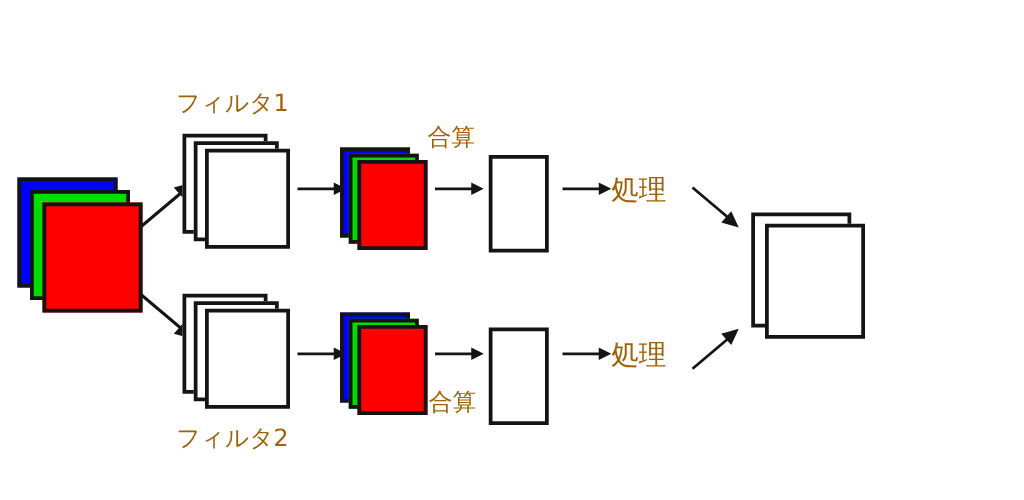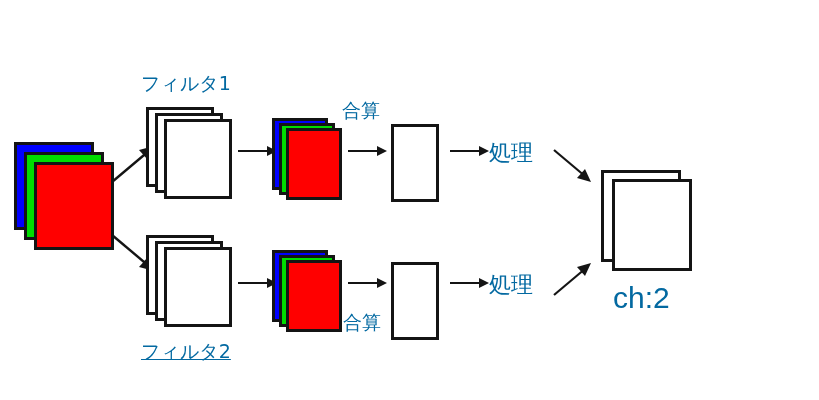--- a/index.html
+++ b/index.html
@@ -27,21 +27,21 @@
     border: 3px solid #141414;
     background: #ffffff;
   }
   .sheet.red   { background: #ff0000; }
   .sheet.green { background: #00dd00; }
   .sheet.blue  { background: #0000ff; }
 
   
   .label {
     position: absolute;
-    color: #0369a1;
+    color: #a16207;
     white-space: nowrap;
     line-height: 1;
   }
   .label.jp {
     font-family: "DejaVu Sans", "Liberation Sans", sans-serif;
     font-size: 19px;
   }
   .label.ch {
     font-family: "Liberation Sans", "DejaVu Sans", sans-serif;
     font-size: 30px;
@@ -123,21 +123,21 @@
       <polygon points="39,34 25,30 33,21" fill="#141414"></polygon>
     </svg>
   </div>
 
   <div class="node" style="left:146px; top:235px; width:100px; height:100px;">
     <div class="sheet" style="left:0px;  top:0px;  width:68px; height:80px;"></div>
     <div class="sheet" style="left:9px;  top:6px;  width:68px; height:80px;"></div>
     <div class="sheet" style="left:18px; top:12px; width:68px; height:80px;"></div>
   </div>
 
-  <div class="label jp" style="left:141px; top:342px;text-decoration:underline;">フィルタ2</div>
+  <div class="label jp" style="left:141px; top:342px;">フィルタ2</div>
 
   <div class="arrow" style="left:238px; top:272px; width:40px; height:22px;">
     <svg width="40" height="22" viewBox="0 0 40 22">
       <line x1="0" y1="11" x2="33" y2="11" stroke="#141414" stroke-width="2.2"></line>
       <polygon points="39,11 29,6 29,16" fill="#141414"></polygon>
     </svg>
   </div>
 
   <div class="node" style="left:272px; top:250px; width:90px; height:90px;">
     <div class="sheet blue" style="left:0px;  top:0px;  width:56px; height:72px;"></div>
@@ -169,15 +169,14 @@
     <svg width="42" height="36" viewBox="0 0 42 36">
       <line x1="2" y1="33" x2="34" y2="6" stroke="#141414" stroke-width="2.2"></line>
       <polygon points="39,1 25,5 33,14" fill="#141414"></polygon>
     </svg>
   </div>
 
   <div class="node" style="left:601px; top:170px; width:110px; height:110px;">
     <div class="sheet" style="left:0px;  top:0px;  width:80px; height:92px;"></div>
     <div class="sheet" style="left:11px; top:9px; width:80px; height:92px;"></div>
   </div>
-  <div class="label ch" style="left:613px; top:283px;">ch:2</div>
 
 </div>
 
 </body></html>

